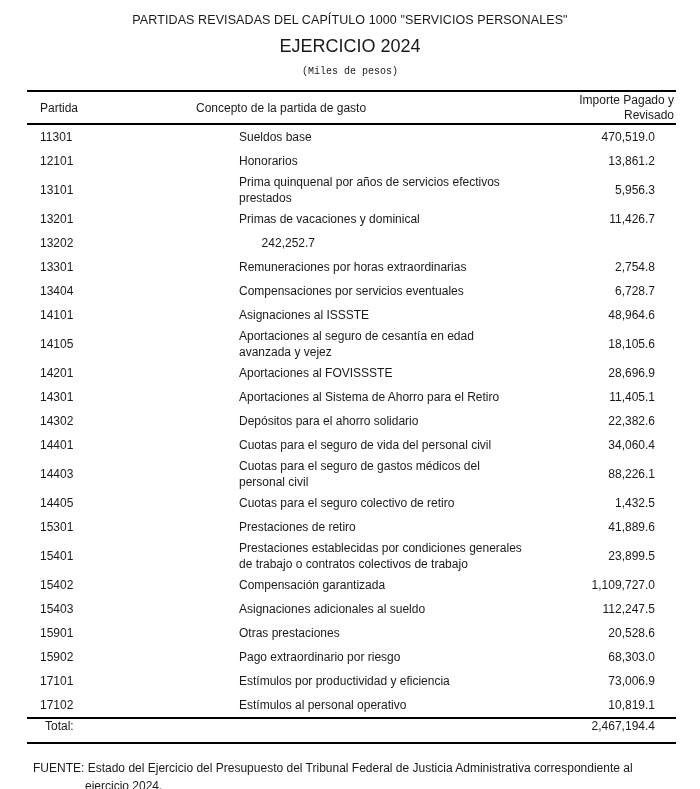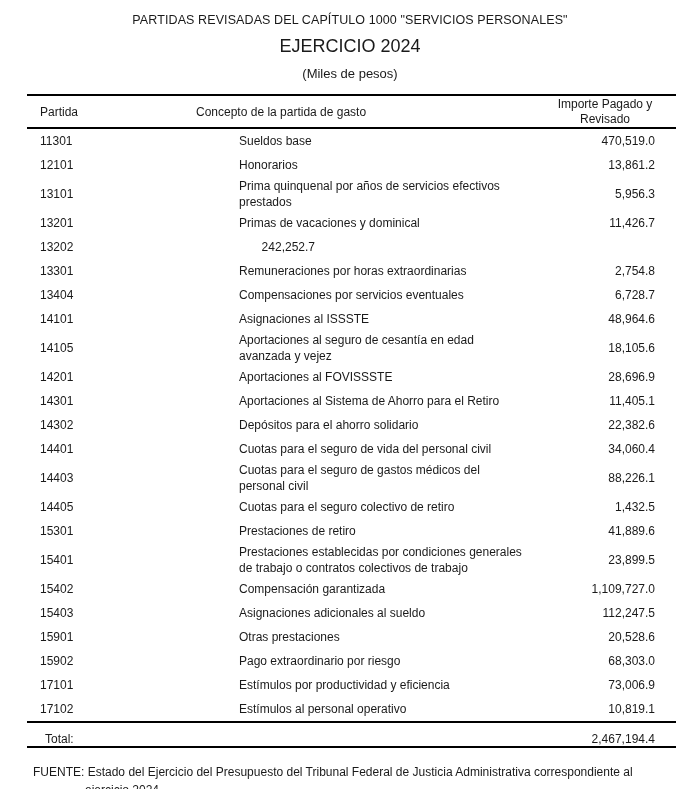--- a/index.html
+++ b/index.html
@@ -7,47 +7,47 @@
   body {
     font-family: "Liberation Sans", sans-serif;
     color: #1a1a1a;
     font-size: 12px;
     -webkit-font-smoothing: antialiased;
   }
   .doc { padding-top: 13px; }
   .title-block { text-align: center; }
   .title-line1 { font-size: 12.5px; letter-spacing: 0.1px; margin-bottom: 9px; }
   .title-line2 { font-size: 18px; margin-bottom: 9px; }
-  .title-line3 { font-size: 13px; margin-bottom: 13px; }
+  .title-line3 { font-size: 10px; margin-bottom: 13px; font-family: Liberation Mono, monospace; }
 
   .table-wrap { margin: 0 24px 0 27px; width: 649px; }
 
   .thead {
     display: flex;
     align-items: center;
     border-top: 2px solid #000;
     border-bottom: 2px solid #000;
     min-height: 35px;
   }
   .col-partida { width: 169px; padding-left: 13px; flex: 0 0 auto; }
   .col-concepto { flex: 1 1 auto; padding-right: 10px; }
   .col-importe { width: 140px; flex: 0 0 auto; text-align: right; padding-right: 21px; }
-  .thead .col-importe { text-align: center; padding-right: 2px; line-height: 15px; }
+  .thead .col-importe { padding-right: 2px; line-height: 15px; }
 
   .tbody .row {
     display: flex;
     align-items: center;
     min-height: 24px;
     padding: 1px 0;
   }
   .tbody .row .col-concepto { line-height: 16px; margin-left: 43px; }
 
   .total-row {
     display: flex;
-    align-items: flex-end;
+    align-items: flex-start;
     border-top: 2px solid #000;
     border-bottom: 2px solid #000;
     min-height: 27px;
     gap: 8px;
   }
   .total-row .total-label { width: 169px; padding-left: 18px; flex: 0 0 auto; }
   .total-row .spacer { flex: 1 1 auto; }
   .total-row .total-value { width: 140px; flex: 0 0 auto; text-align: right; padding-right: 21px; }
 
   .source-note {

